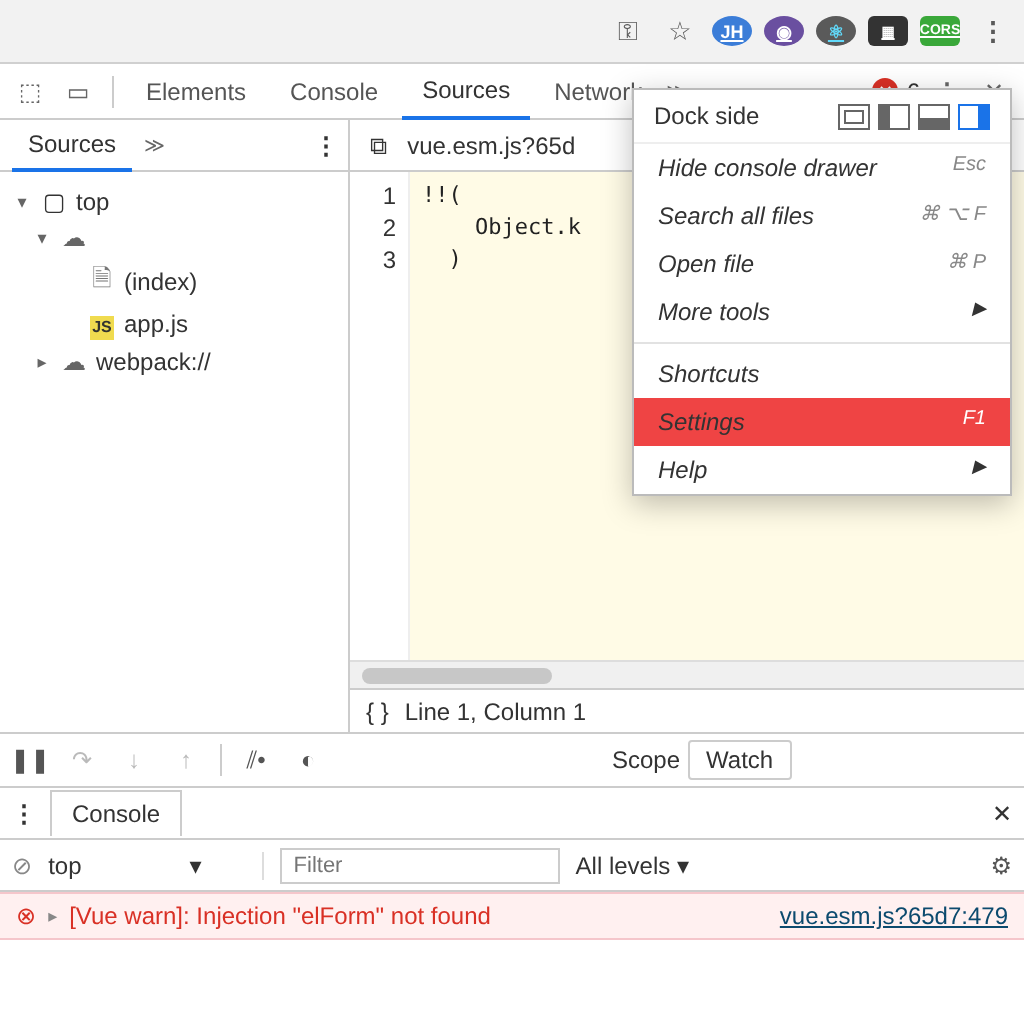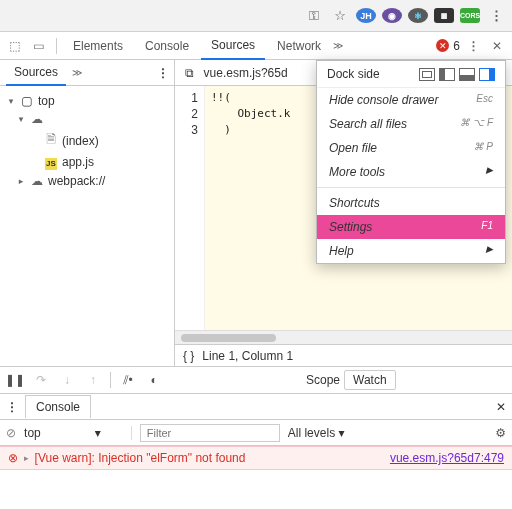--- a/index.html
+++ b/index.html
@@ -1,21 +1,21 @@
 <!DOCTYPE html>
 <html><head>
 <meta charset="utf-8">
 <style>
 * { margin:0; padding:0; box-sizing:border-box; font-family:'Lucida Grande','Segoe UI',Arial,sans-serif; font-size:12px; color:#333; }
 body { width:512px; height:509px; background:#fff; overflow:hidden; position:relative; }
 
 
 .chrome-bar { height:32px; background:#f2f2f2; border-bottom:1px solid #d0d0d0; display:flex; align-items:center; justify-content:flex-end; padding:0 6px; gap:6px; }
 .chrome-icon { width:20px; height:20px; display:flex; align-items:center; justify-content:center; font-size:13px; color:#5a5a5a; }
-.ext-badge { width:20px; height:15px; border-radius:50%; display:flex; align-items:center; justify-content:center; font-size:9px; font-weight:bold; color:#fff; }
+.ext-badge { width:20px; height:15px; border-radius:50%; display:flex; align-items:center; justify-content:center; font-size:9px; font-weight:bold; color:#fff;text-decoration:underline; }
 .ext-jh { background:#3b7dd8; }
 .ext-purple { background:#6a4fa0; }
 .ext-react { background:#5a5a5a; color:#61dafb; }
 .ext-qr { background:#333; border-radius:3px; color:#fff; font-size:7px; }
 .ext-cors { background:#3aa83a; border-radius:3px; font-size:7px; }
 
 
 .dt-tabs { height:28px; border-bottom:1px solid #ccc; display:flex; align-items:center; padding:0 4px; gap:2px; }
 .dt-tabs .iconbtn { width:22px; height:22px; display:flex; align-items:center; justify-content:center; color:#666; }
 .dt-tab { padding:0 10px; height:28px; display:flex; align-items:center; color:#555; cursor:default;text-align:center; }
@@ -61,37 +61,37 @@
 
 .con-tabs { height:26px; border-bottom:1px solid #ccc; display:flex; align-items:center; padding:0 6px; }
 .con-tabs .ctab { border:1px solid #ccc; border-bottom:none; padding:4px 10px; background:#fff; }
 .con-tabs .spacer { flex:1; }
 .con-filter { height:26px; border-bottom:1px solid #ccc; display:flex; align-items:center; padding:0 6px; gap:8px; }
 .con-filter .sel { display:flex; align-items:center; gap:4px; border-right:1px solid #ddd; padding-right:30px; }
 .con-filter input { border:1px solid #ccc; padding:2px 6px; width:140px; font-size:11px; }
 .con-msg { background:#fff0f0; border-top:1px solid #f5c6cb; border-bottom:1px solid #f5c6cb; padding:4px 8px; display:flex; align-items:center; gap:6px; font-family:Menlo,Consolas,monospace; font-size:11px; }
 .con-msg .warn { color:#d93025; }
 .con-msg .tri { color:#888; font-size:9px; }
-.con-msg .link { color:#6d28d9; text-decoration:underline; margin-left:auto; }
-
-
-.menu { position:absolute; top:60px; right:6px; width:190px; background:#fff; border:1px solid #bbb; box-shadow:0 4px 14px rgba(0,0,0,0.25); z-index:50; }
+.con-msg .link { color:#0c4a6e; text-decoration:underline; margin-left:auto; }
+
+
+.menu { position:absolute; top:44px; right:6px; width:190px; background:#fff; border:1px solid #bbb; box-shadow:0 4px 14px rgba(0,0,0,0.25); z-index:50; }
 .menu .dock { display:flex; align-items:center; padding:6px 10px; gap:8px; border-bottom:1px solid #eee; }
 .menu .dock .dicons { margin-left:auto; display:flex; gap:4px; }
 .menu .dock .dop { width:16px; height:13px; border:1.5px solid #666; position:relative; }
 .menu .dock .dop.sel { border-color:#1a73e8; }
 .menu .dock .dop.pop::before{content:"";position:absolute;inset:2px;border:1px solid #666;}
 .menu .dock .dop.left::before{content:"";position:absolute;left:0;top:0;bottom:0;width:5px;background:#666;}
 .menu .dock .dop.bottom::before{content:"";position:absolute;left:0;right:0;bottom:0;height:5px;background:#666;}
 .menu .dock .dop.right::before{content:"";position:absolute;right:0;top:0;bottom:0;width:5px;background:#1a73e8;}
 .menu .mi { display:flex; align-items:flex-start; padding:5px 12px;font-style:italic; }
 .menu .mi .sc { margin-left:auto; color:#888; font-size:10px; }
 .menu .mi .ar { margin-left:auto; color:#333; font-size:9px; }
 .menu .sep { height:1px; background:#e2e2e2; margin:3px 0; }
-.menu .mi.sel { background:#ec4899; color:#fff; }
+.menu .mi.sel { background:#ef4444; color:#fff; }
 .menu .mi.sel .sc { color:#fff; }
 
 .chev { font-size:10px; color:#666; }
 .more-v { font-weight:bold; letter-spacing:-1px; }
 </style>
 </head>
 <body>
 
 <div class="chrome-bar">
   <span class="chrome-icon">⚿</span>

